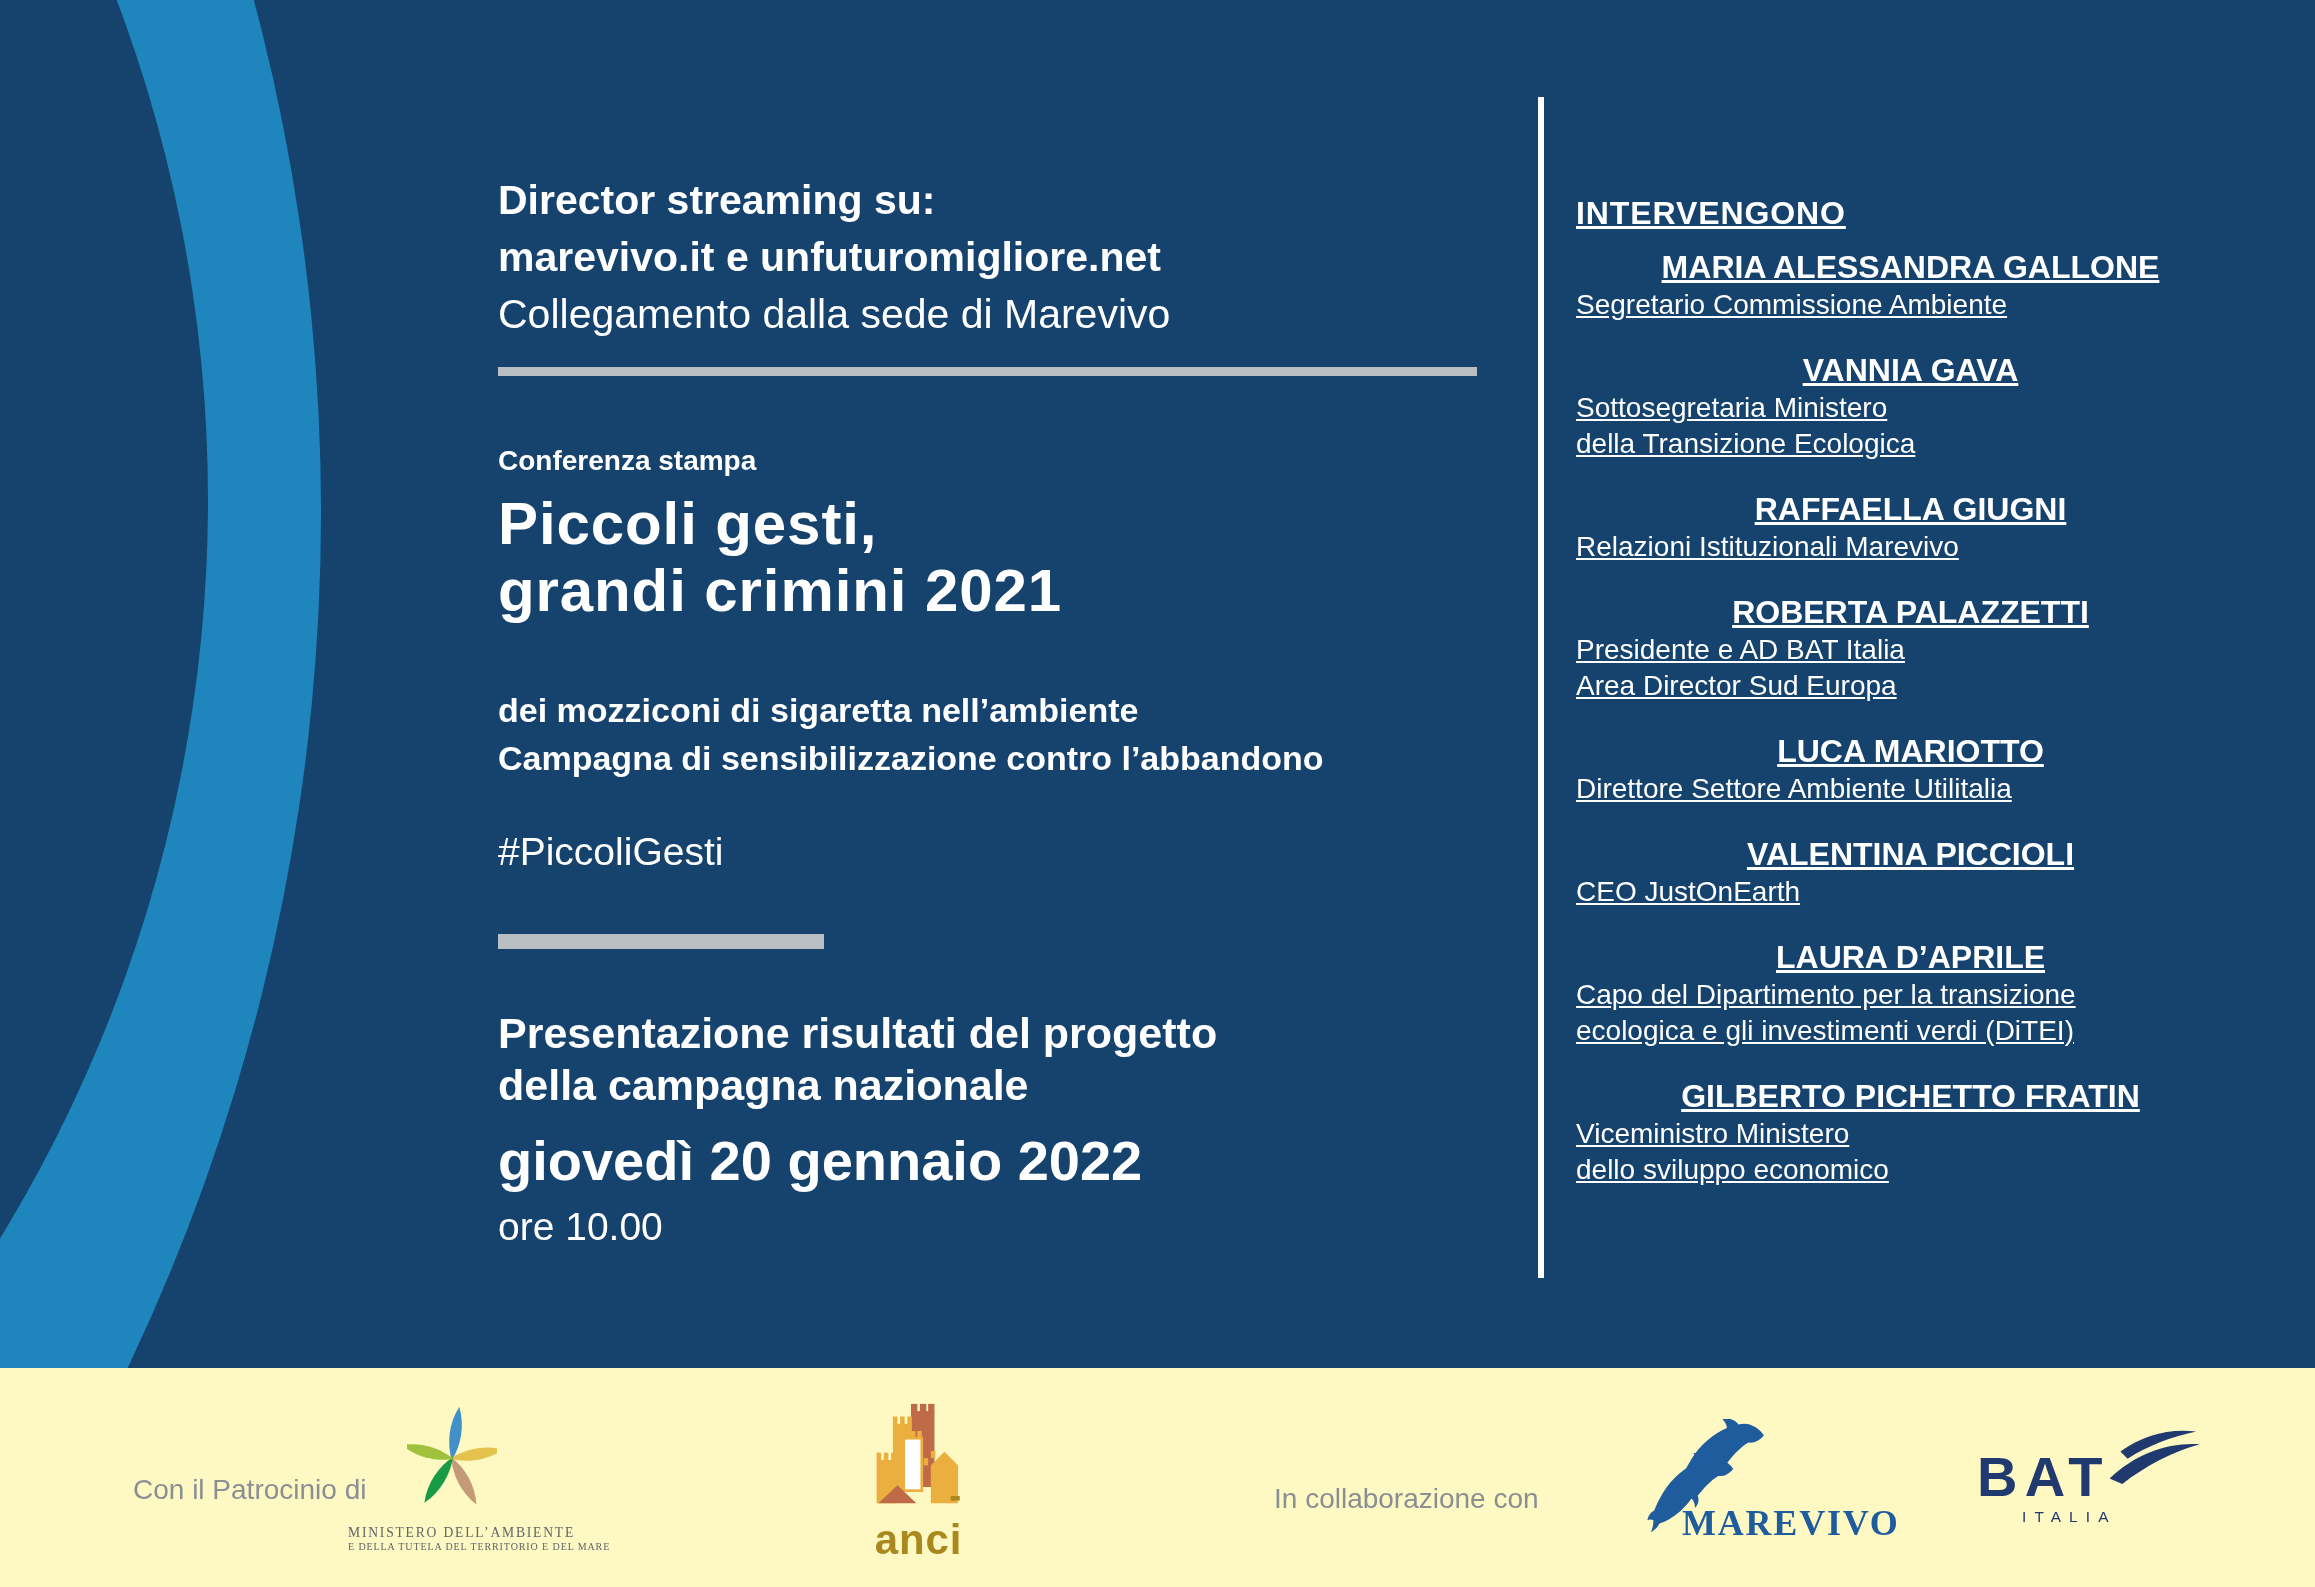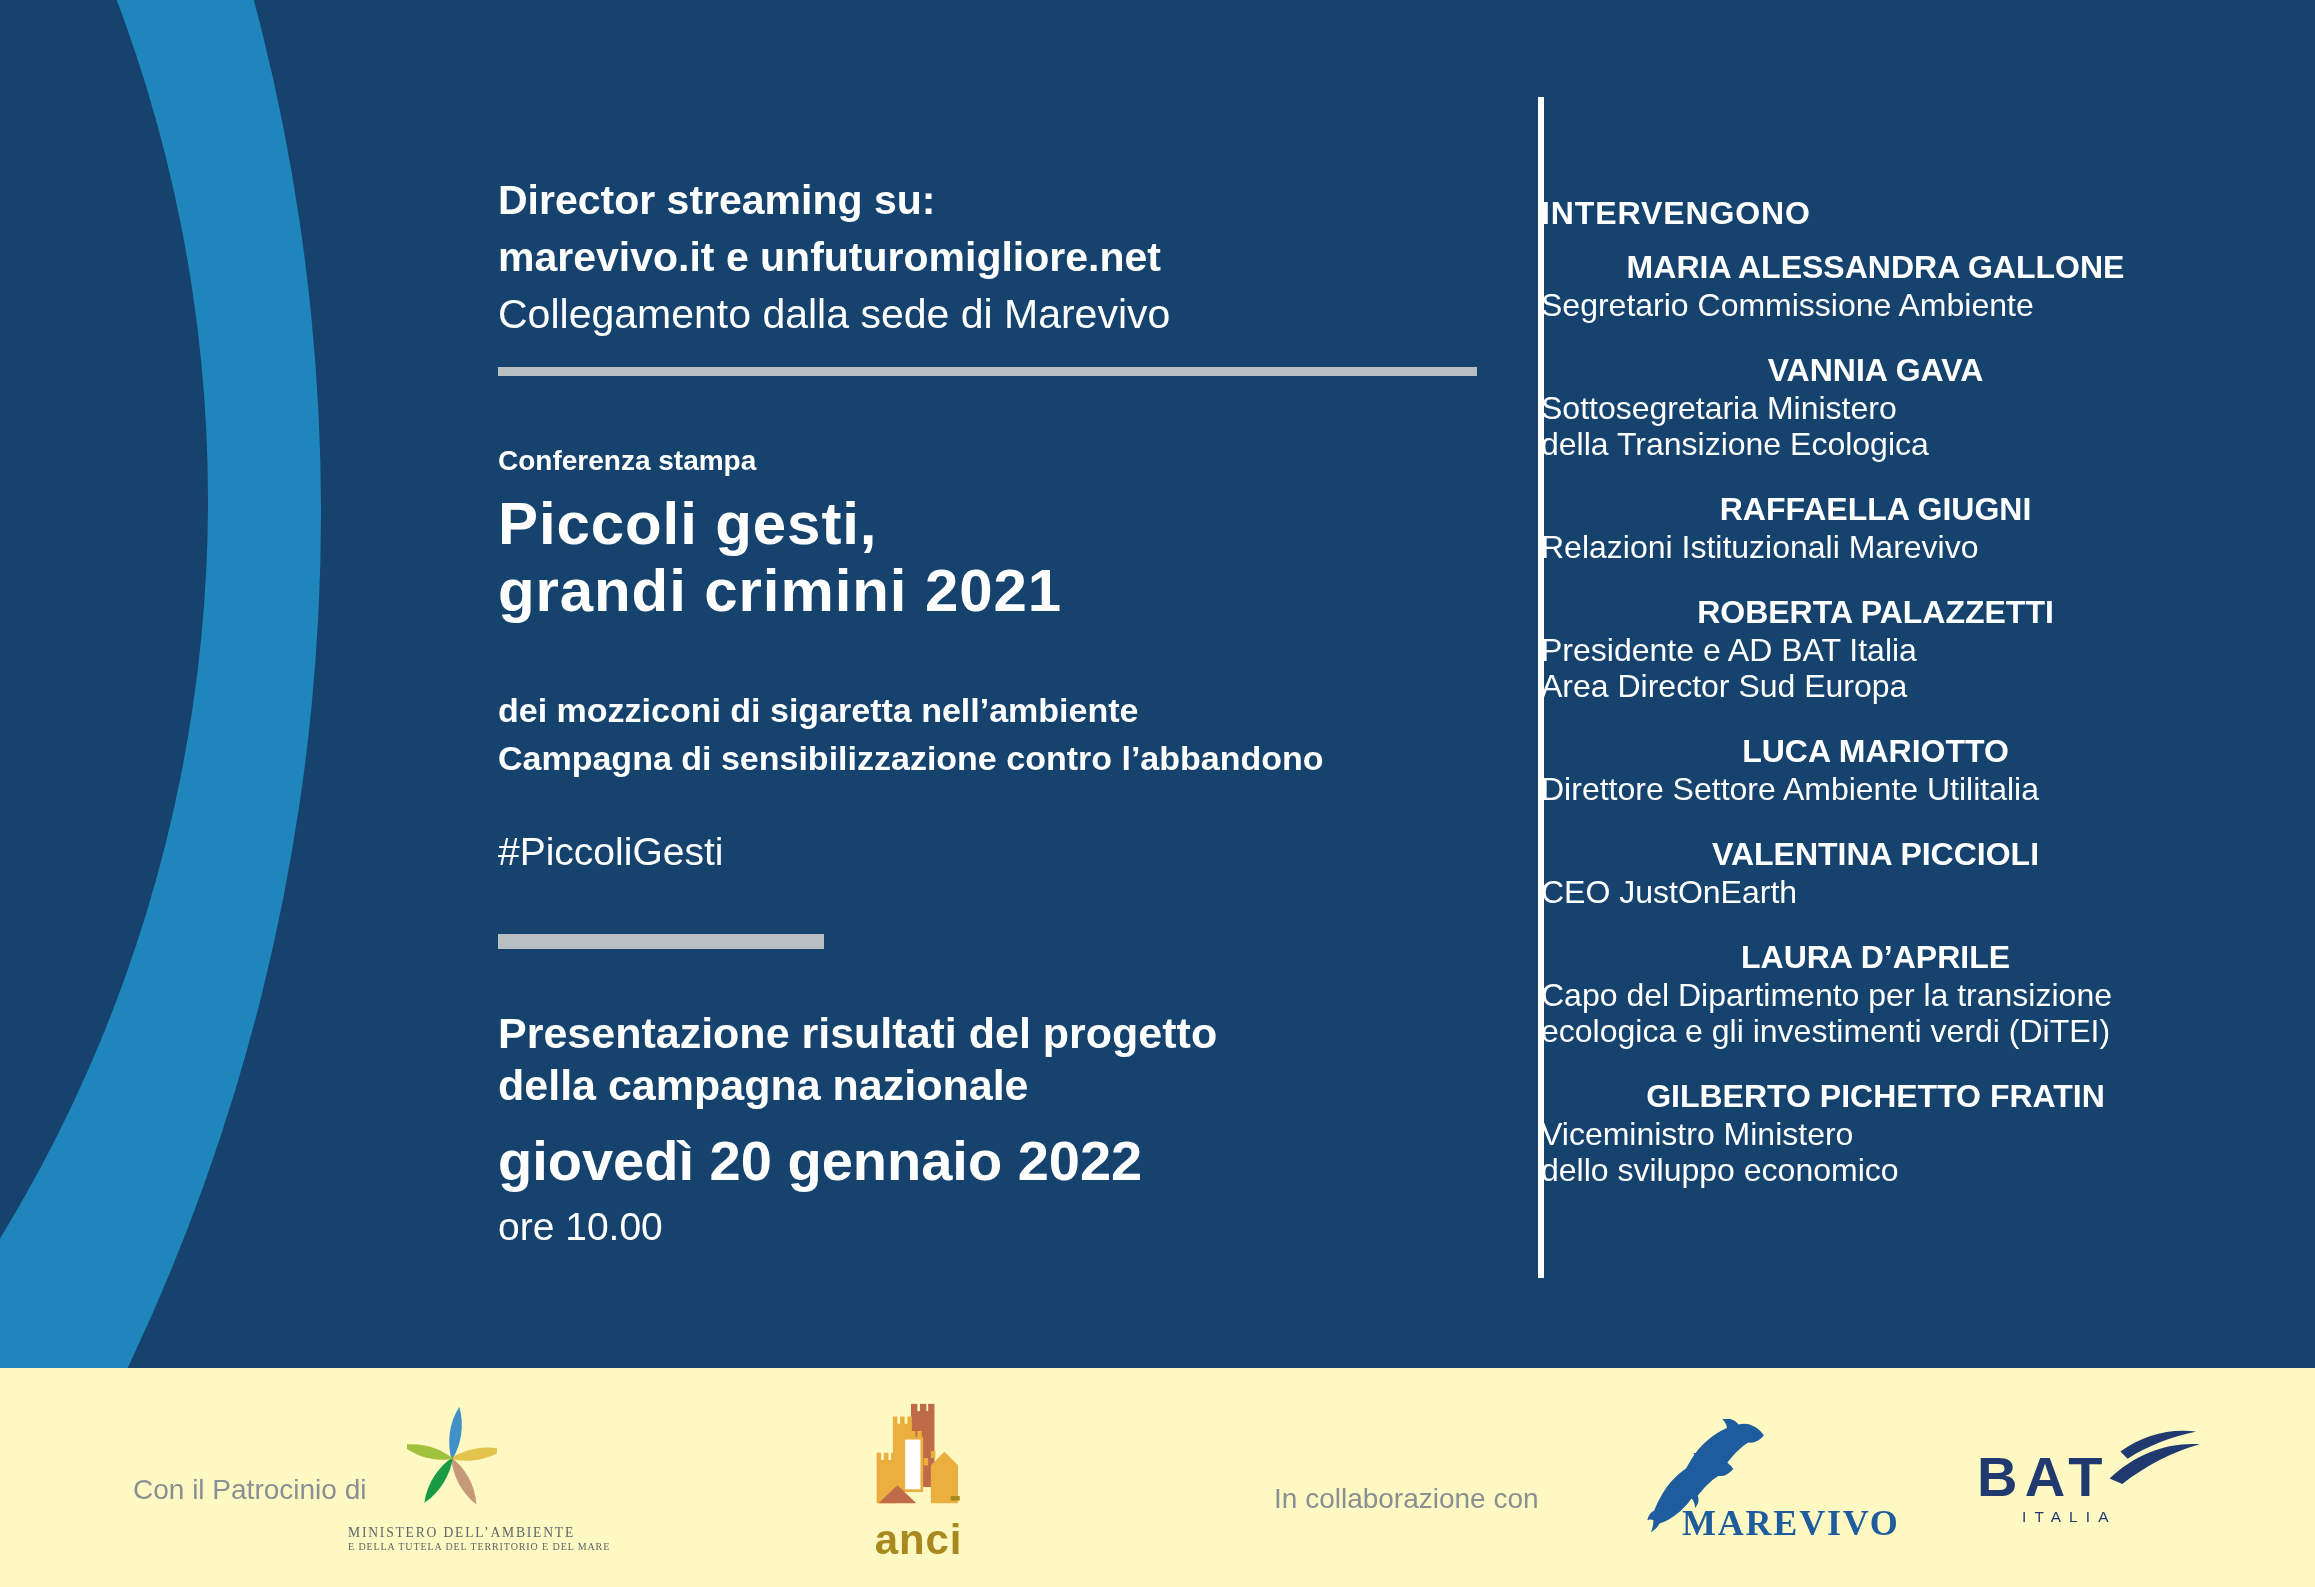--- a/index.html
+++ b/index.html
@@ -24,26 +24,26 @@
   .hashtag{margin-top:47px;font-size:39px;line-height:45px;}
   .divider-short{margin-top:60px;width:326px;height:15.4px;background:#b9bec3;}
   .presentation{margin-top:58px;font-size:43px;font-weight:700;line-height:52px;}
   .event-date{margin-top:20px;font-size:56px;font-weight:600;line-height:60px;}
   .event-time{margin-top:12.7px;font-size:39px;line-height:45px;}
 
   
   .v-line{position:absolute;left:1538px;top:97px;width:6.3px;height:1181px;background:#ffffff;}
 
   
-  .right-col{position:absolute;left:1541px;top:194px;width:669px;}
+  .right-col{position:absolute;left:1576px;top:194px;width:669px;text-decoration:underline;}
   .interv{font-size:32px;font-weight:700;line-height:38px;letter-spacing:0.9px;margin-bottom:12.7px;}
   .speaker{margin-top:27px;}
   .speaker:first-of-type{margin-top:14.5px;}
   .sp-name{font-size:32px;font-weight:700;line-height:40px;text-align:center;}
-  .sp-role{font-size:32px;line-height:36px;}
+  .sp-role{font-size:28px;line-height:36px;}
 
   
   .footer{position:absolute;left:0;top:1368px;width:2316px;height:248px;background:#fef9c3;color:#8a8f94;}
   .foot-label{position:absolute;font-size:28px;line-height:33px;color:#8a8f94;}
   .lbl-patrocinio{left:133px;top:105px;}
   .lbl-collab{left:1274px;top:114px;}
 
   .ministero{position:absolute;left:348px;top:31px;width:208px;text-align:center;}
   .ministero .star{display:block;margin:0 auto;}
   .min-t1{margin-top:7.2px;font-family:"Liberation Serif",serif;font-size:13.6px;letter-spacing:1.8px;color:#5f6569;white-space:nowrap;}

